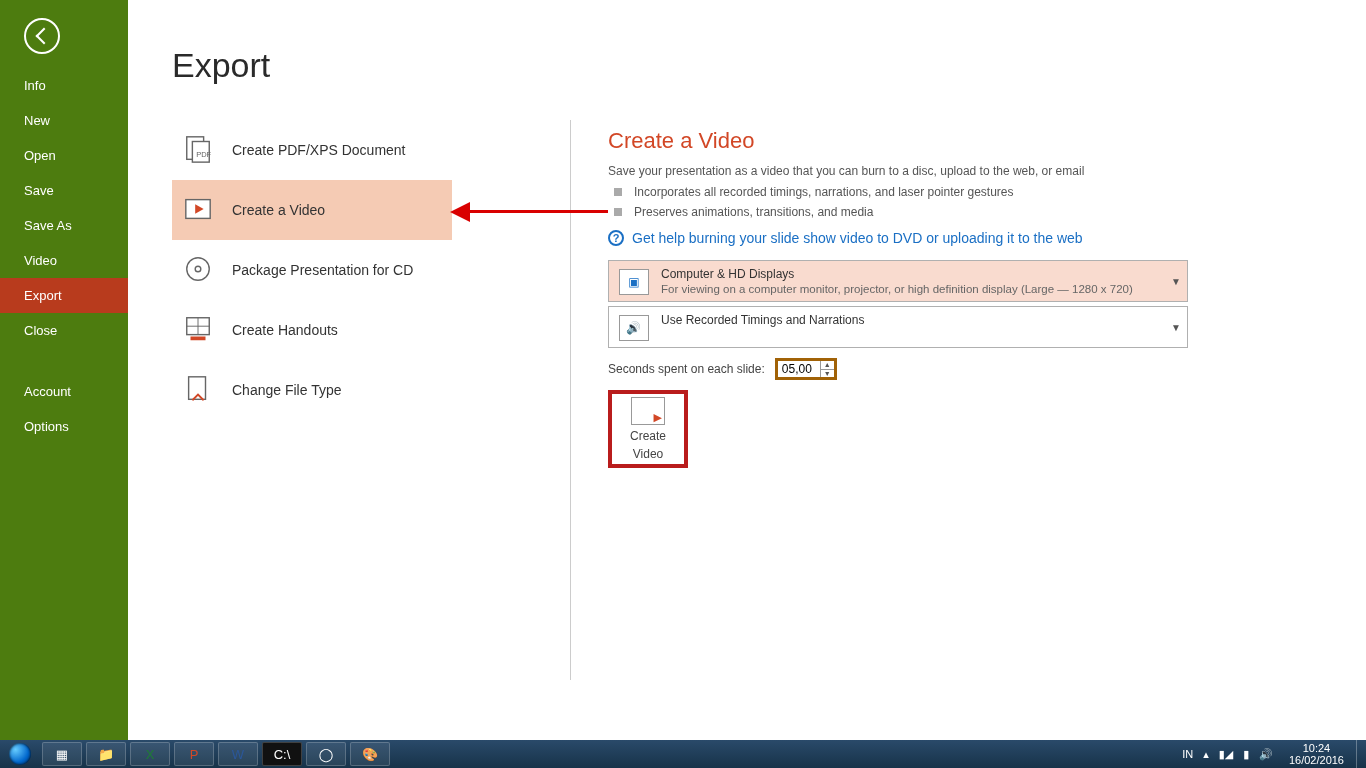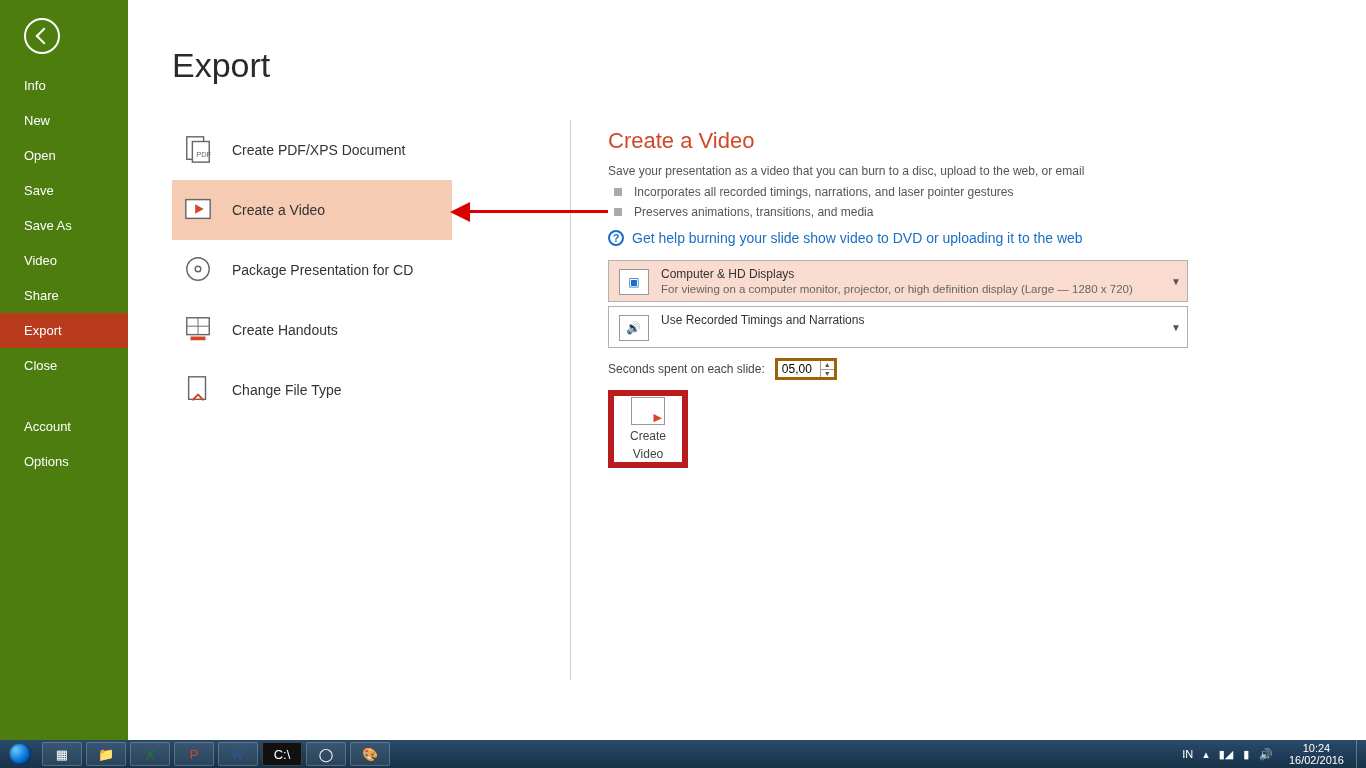--- a/index.html
+++ b/index.html
@@ -56,21 +56,21 @@
 .option-box .otext .t2 { font-size:11.5px; color:#666; margin-top:2px;text-align:center; }
 .option-box .drop { position:absolute; right:6px; top:50%; transform:translateY(-50%); font-size:10px; color:#555; }
 
 .seconds-row { display:flex; align-items:center; gap:10px; margin-top:10px; font-size:12px; color:#444; }
 .spinner { border:3px solid #a16207; width:62px; height:22px; display:flex; }
 .spinner input { border:none; width:42px; padding-left:4px; font-size:12px; outline:none; }
 .spinner .spins { width:18px; height:100%; border-left:1px solid #999; display:flex; flex-direction:column; }
 .spinner .spins div { flex:1; font-size:7px; display:flex; align-items:center; justify-content:center; color:#555; }
 .spinner .spins div:first-child { border-bottom:1px solid #999; }
 
-.create-btn { margin-top:10px; width:80px; height:78px; border:6px solid #b91c1c; display:flex; flex-direction:column; align-items:center; justify-content:center; gap:4px; font-size:12px; color:#444; cursor:default; }
+.create-btn { margin-top:10px; width:80px; height:78px; border:4px solid #b91c1c; display:flex; flex-direction:column; align-items:center; justify-content:center; gap:4px; font-size:12px; color:#444; cursor:default; }
 .create-btn .cicon { width:34px; height:28px; border:1px solid #999; background:#fff; position:relative; }
 .create-btn .cicon::after { content:"▶"; position:absolute; right:2px; bottom:0; font-size:11px; color:#d24726; }
 
 
 .tut-arrow { position:absolute; left:450px; top:202px; width:160px; height:20px; pointer-events:none; }
 .tut-arrow .shaft { position:absolute; top:8px; left:18px; width:140px; height:3px; background:#d90000; }
 .tut-arrow .head { position:absolute; left:0; top:0; width:0; height:0; border-right:20px solid #d90000; border-top:10px solid transparent; border-bottom:10px solid transparent; }
 
 
 .taskbar { position:absolute; left:0; bottom:0; width:100%; height:28px; background:linear-gradient(#2a4a6a,#173349); display:flex; align-items:center; color:#fff; font-size:11px; }
@@ -101,21 +101,20 @@
 
 <div class="sidebar">
   <div class="back-btn"></div>
   <div id="nav-list">
       <div class="nav-item">Info</div>
       <div class="nav-item">New</div>
       <div class="nav-item">Open</div>
       <div class="nav-item">Save</div>
       <div class="nav-item">Save As</div>
       <div class="nav-item">Video</div>
-      <div class="nav-item">Share</div>
       <div class="nav-item selected">Export</div>
       <div class="nav-item">Close</div>
     </div>
   <div class="nav-sep"></div>
   <div id="nav-footer">
       <div class="nav-item">Account</div>
       <div class="nav-item">Options</div>
     </div>
 </div>
 

